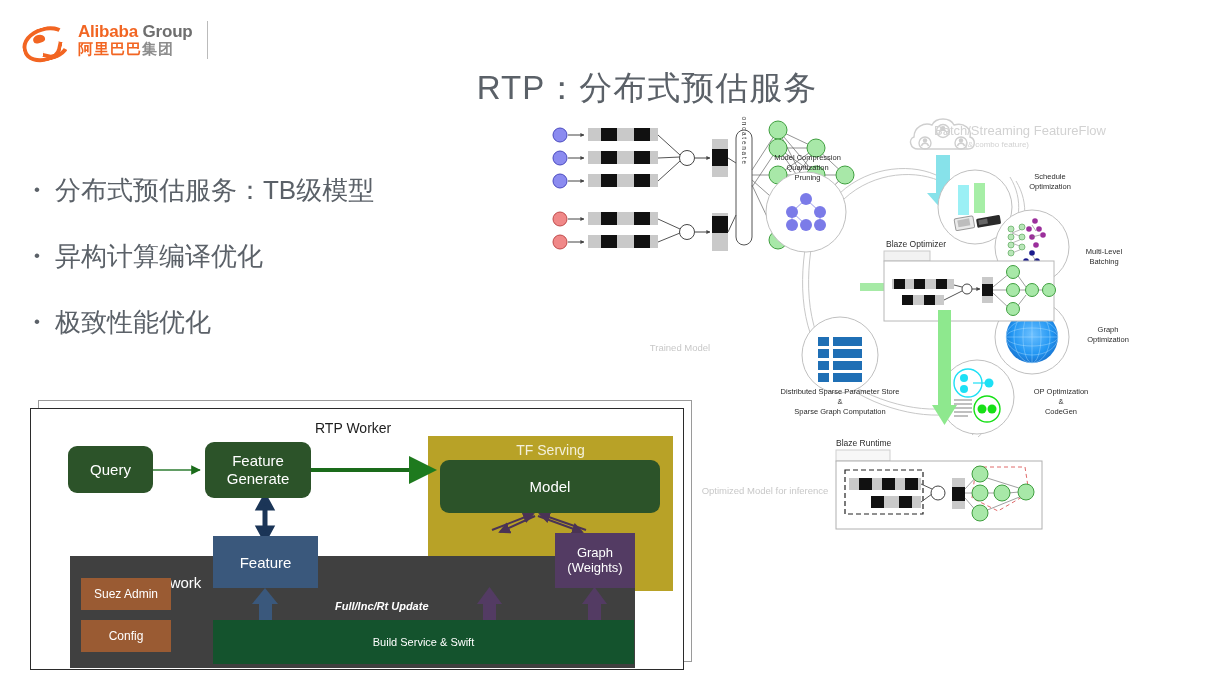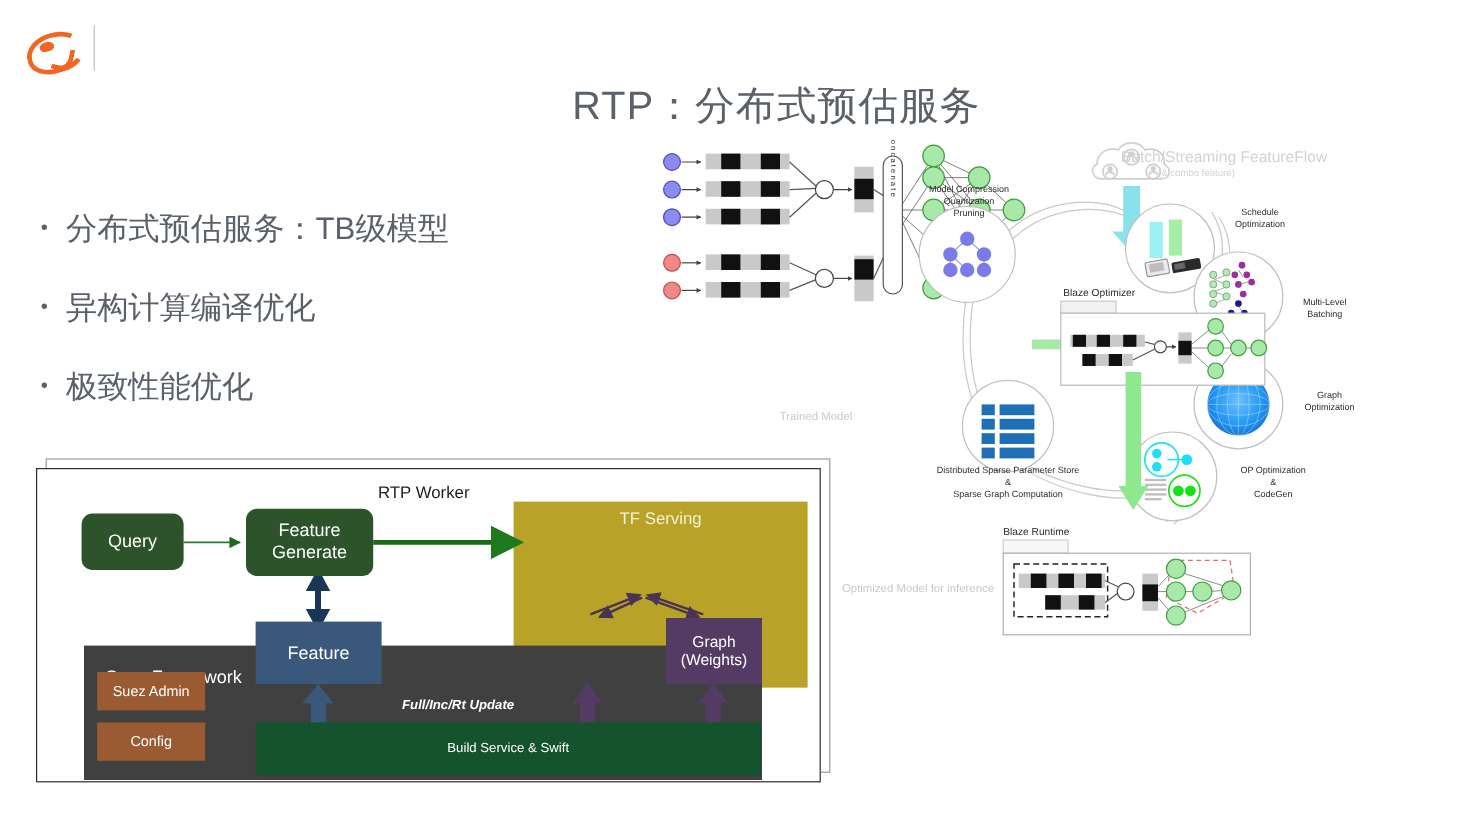--- a/index.html
+++ b/index.html
@@ -38,21 +38,21 @@
     font-size:33px;color:#5b6168;letter-spacing:1px;font-weight:400;padding-left:31px;
   }
 
   
   .bullets{position:absolute;left:34px;top:176px;width:430px;}
   .bullet{display:flex;align-items:flex-start;margin-bottom:38px;}
   .bullet .dot{color:#5b6168;font-size:17px;line-height:28px;margin-right:15px;}
   .bullet .btxt{font-size:26px;color:#5b6168;line-height:28px;}
 
   
-  .arch{position:absolute;left:30px;top:382px;width:660px;height:217px;}
+  .arch{position:absolute;left:30px;top:400px;width:660px;height:217px;}
   .arch .frame-outer{position:absolute;left:8px;top:0;width:652px;height:260px;border:1px solid #9a9a9a;background:#fff;}
   .arch .frame-inner{position:absolute;left:0;top:8px;width:652px;height:260px;border:1.5px solid #2b2b2b;background:#ffffff;}
   .arch .stage{position:absolute;left:0;top:8px;width:652px;height:260px;overflow:hidden;}
 
   .rtp-worker-label{position:absolute;left:285px;top:12px;font-size:14px;color:#1d1d1d;}
 
   .box{position:absolute;display:flex;align-items:center;justify-content:center;
        text-align:center;color:#ffffff;box-sizing:border-box;}
   .box-dkgreen{background:#2c5329;border-radius:9px;font-size:15px;}
   .query{left:38px;top:38px;width:85px;height:47px;}
@@ -86,20 +86,24 @@
 <body>
 
 <div class="slide">
 
   <div class="logo-bar">
     <div class="ali-mark">
       <div class="swirl"></div>
         <div class="eye"></div>
         <div class="tail"></div>
     </div>
+    <div class="ali-text">
+      <div class="ali-en"><span>Alibaba</span><span class="grey"> Group</span></div>
+      <div class="ali-cn"><span>阿里巴巴</span><span class="grey">集团</span></div>
+    </div>
     <div class="divider-v"></div>
   </div>
 
   <div class="title">RTP：分布式预估服务</div>
 
   <div class="bullets">
     <div class="bullet">
       <span class="dot">•</span>
       <span class="btxt">分布式预估服务：TB级模型</span>
     </div>
@@ -170,20 +174,23 @@
           <path d="M556,122 L510,106" marker-end="url(#apurple)"></path>
         </g>
       </svg>
 
       <div class="box box-dkgreen query">
         <span>Query</span>
       </div>
       <div class="box box-dkgreen featgen">
         <span style="white-space:pre-line">Feature
 Generate</span>
+      </div>
+      <div class="box box-dkgreen model">
+        <span>Model</span>
       </div>
       <div class="box feature">
         <span>Feature</span>
       </div>
       <div class="box suez-admin">
         <span>Suez Admin</span>
       </div>
       <div class="box config">
         <span>Config</span>
       </div>

